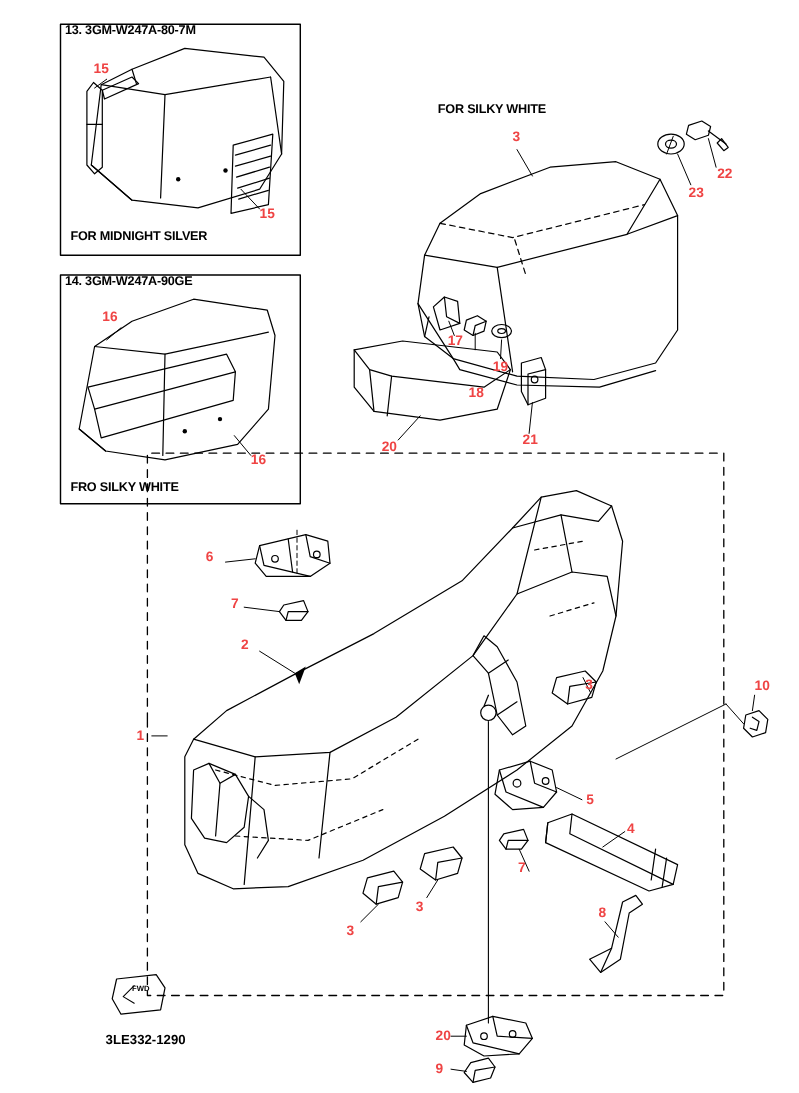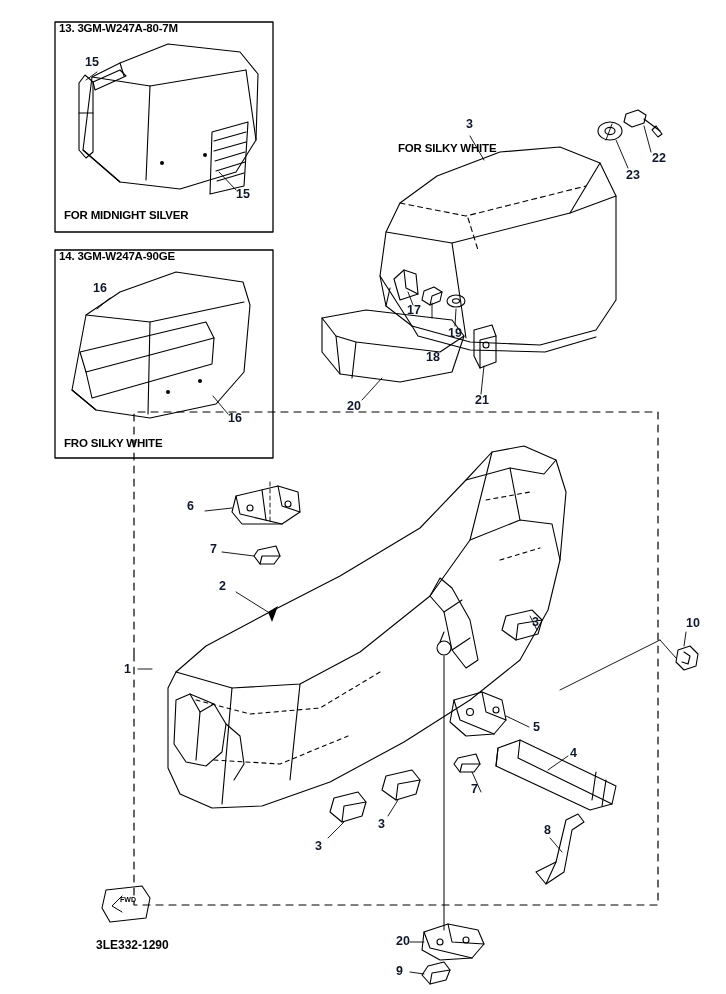--- a/index.html
+++ b/index.html
@@ -25,21 +25,21 @@
     left: 0;
     top: 0;
     width: 726px;
     height: 994px;
   }
   .lbl {
     position: absolute;
     font-family: "Liberation Sans", sans-serif;
     font-size: 12px;
     font-weight: bold;
-    color: #0f172a;
+    color: #ef4444;
     white-space: nowrap;
     line-height: 1;
   }
   .lbl.num {
     font-size: 12.5px;
     font-weight: bold;
   }
   .boxtitle {
     position: absolute;
     font-size: 11.5px;
@@ -60,21 +60,20 @@
     font-weight: bold;
     letter-spacing: 0px;
     white-space: nowrap;
   }
   .hdr {
     position: absolute;
     font-size: 11.5px;
     font-weight: bold;
     letter-spacing: -0.2px;
     white-space: nowrap;
-    margin-top: 48px;
   }
   .fwd {
     position: absolute;
     font-size: 7px;
     font-weight: bold;
     white-space: nowrap;
   }
 </style>
 </head>
 <body>

